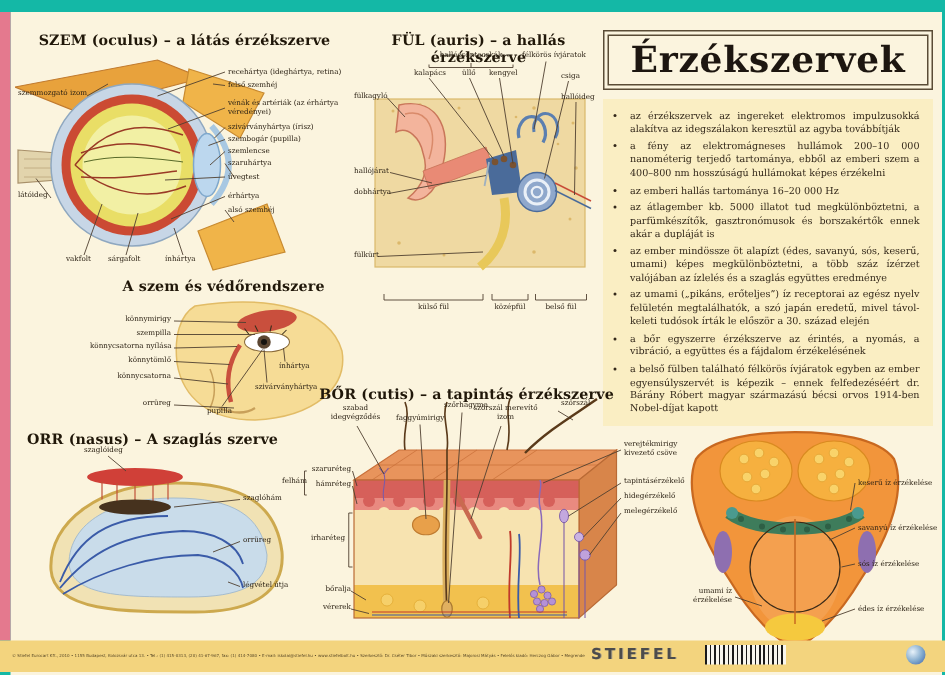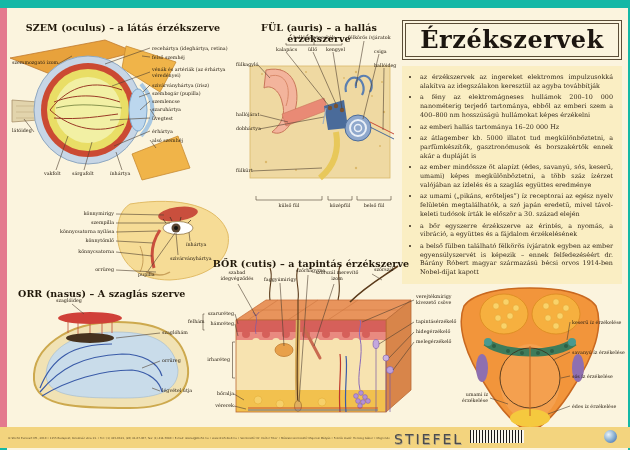--- a/index.html
+++ b/index.html
@@ -23,22 +23,22 @@
   .ptbox{margin:0 4px;border:1px solid #5a4c36;padding:2px;background:#FBF4DE}
   .ptin{border:1px solid #5a4c36;text-align:center;font-weight:bold;font-size:24px;
         padding:1px 0 2px;color:#1d1610;letter-spacing:.5px}
   .facts{margin:6px 4px 0;background:#FAEEC3;padding:7px 9px 4px 18px;list-style:disc outside}
   .facts li{font-size:6.4px;line-height:1.36;text-align:justify;margin-bottom:3px;color:#33281a}
   
   .copywrap{position:absolute;left:8px;top:0;height:100%;width:382px;overflow:hidden;
             display:flex;align-items:center}
   .copy{font-family:"DejaVu Sans",sans-serif;font-size:6px;transform:scale(.45);
         transform-origin:left center;white-space:nowrap;color:#5a4a28}
-  .brand{position:absolute;left:394px;top:4px;font-family:"DejaVu Sans",sans-serif;font-weight:normal;
-         font-size:14px;letter-spacing:2px;color:#4c4c4c;text-shadow:.6px .6px 0 #a9a089}
+  .brand{position:absolute;left:394px;top:4px;font-family:"DejaVu Sans",sans-serif;font-weight:bold;
+         font-size:10px;letter-spacing:2px;color:#4c4c4c;text-shadow:.6px .6px 0 #a9a089}
   .barcode{position:absolute;left:470px;top:3px;width:54px;height:13px;
            background:repeating-linear-gradient(90deg,#1a1a1a 0 1px,#f8f6ee 1px 3px)}
   .globe{position:absolute;left:604px;top:3px;width:13px;height:13px;border-radius:50%;
          background:radial-gradient(circle at 35% 35%,#e8f2fa,#7FA8CC 55%,#3A5BA8)}
 </style>
 </head>
 <body>
 
 <div class="stage">
   <div class="poster"></div>
@@ -201,20 +201,21 @@
         <line x1="56" y1="37" x2="110" y2="37"></line>
         <line x1="56" y1="46" x2="98" y2="45"></line>
         <line x1="56" y1="55" x2="93" y2="57"></line>
         <line x1="56" y1="66" x2="92" y2="70"></line>
         <line x1="56" y1="84" x2="96" y2="86"></line>
         <line x1="130" y1="55" x2="129" y2="46"></line>
         <line x1="118" y1="69" x2="116" y2="47"></line>
         <line x1="88" y1="85" x2="115" y2="47"></line>
       </g>
     </svg>
+    <h2 class="sec-title">A szem és védőrendszere</h2>
     <span class="lb ra" style="left:0;top:25px;width:54px">könnymirigy</span>
     <span class="lb ra" style="left:0;top:34px;width:54px">szempilla</span>
     <span class="lb ra" style="left:0;top:43px;width:54px">könnycsatorna nyílása</span>
     <span class="lb ra" style="left:0;top:52px;width:54px">könnytömlő</span>
     <span class="lb ra" style="left:0;top:63px;width:54px">könnycsatorna</span>
     <span class="lb ra" style="left:0;top:81px;width:54px">orrüreg</span>
     <span class="lb" style="left:126px;top:56px">ínhártya</span>
     <span class="lb" style="left:110px;top:70px">szivárványhártya</span>
     <span class="lb" style="left:78px;top:86px">pupilla</span>
   </div>

